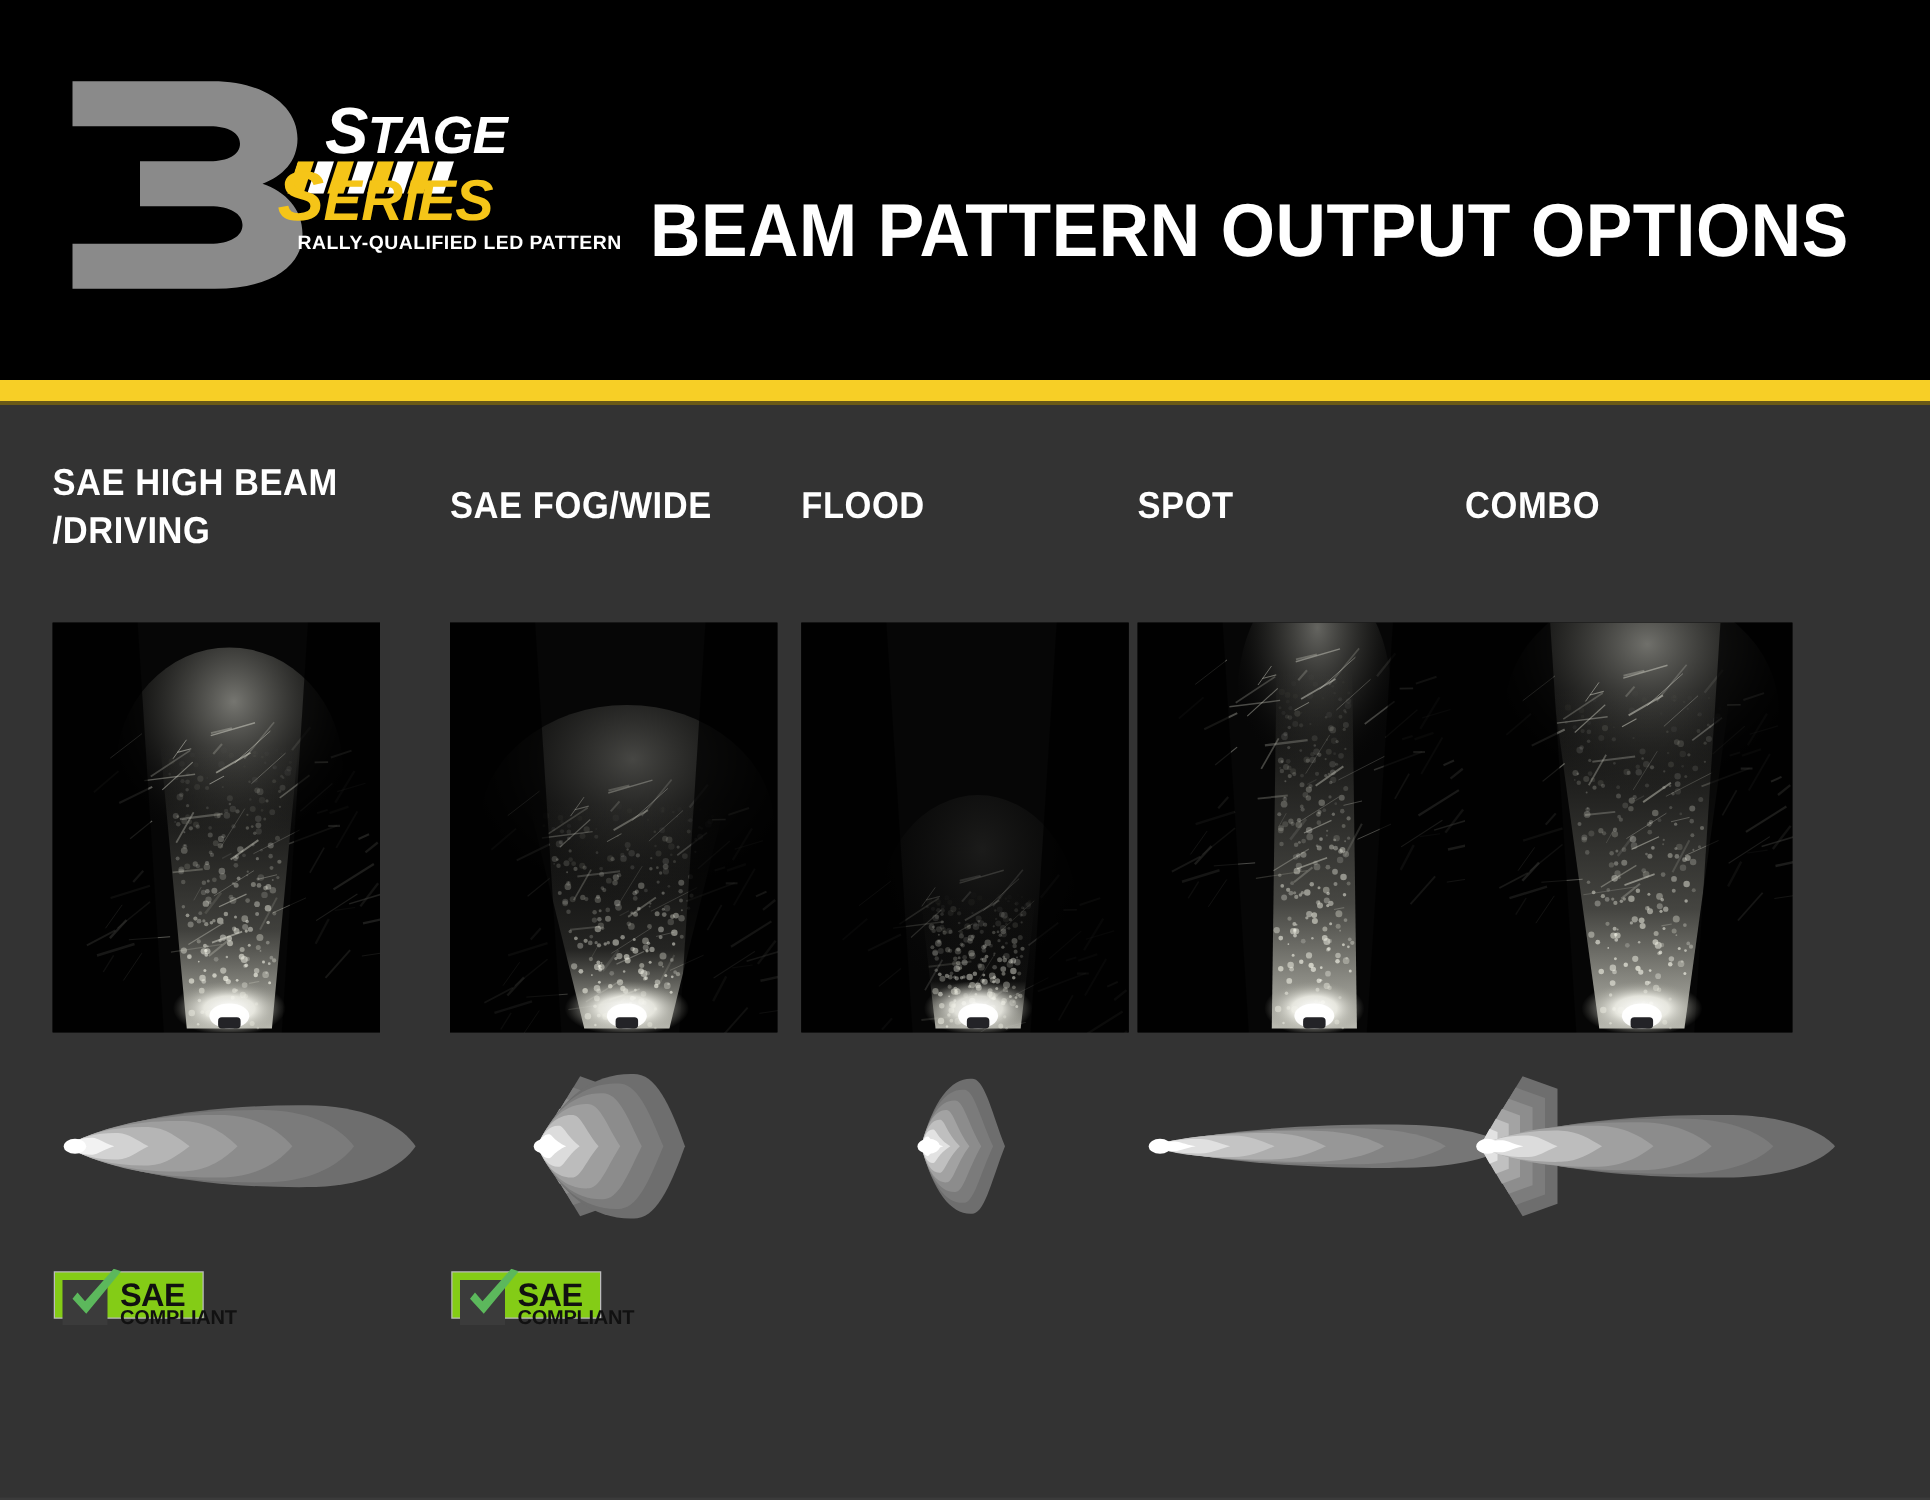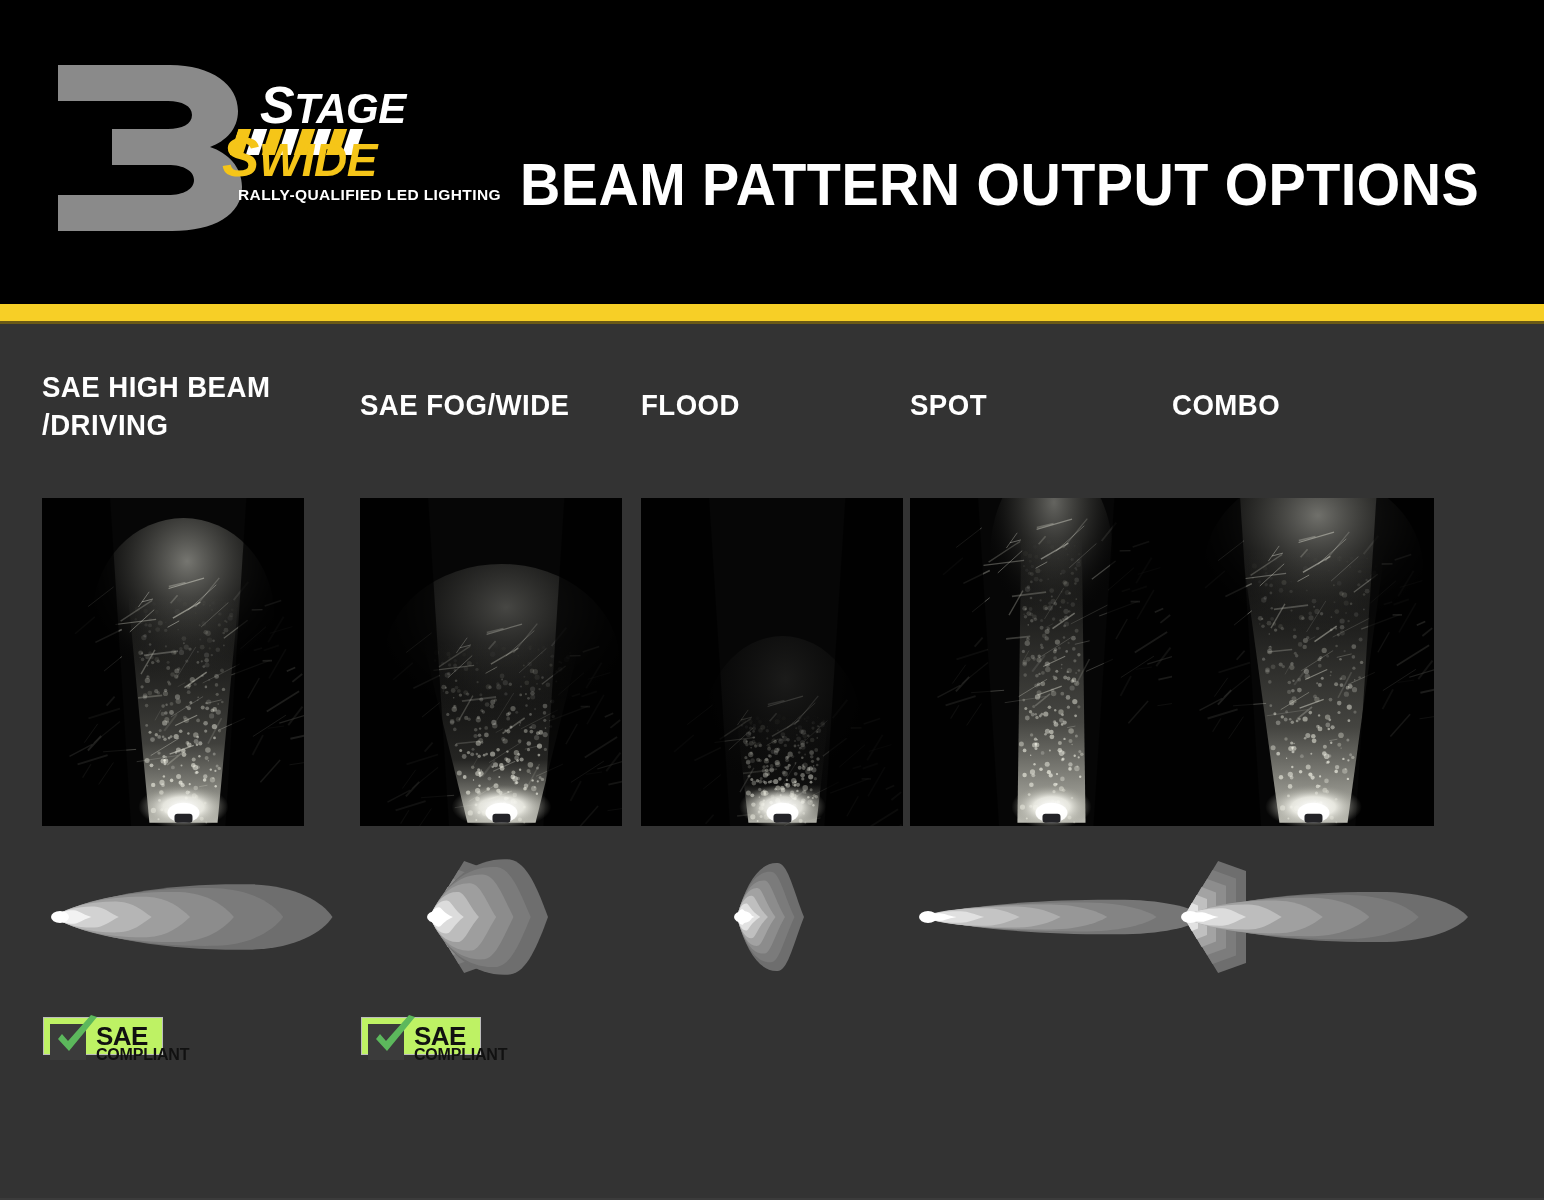--- a/index.html
+++ b/index.html
@@ -48,21 +48,21 @@
              font-size:30px;font-weight:700;letter-spacing:0.5px;line-height:38px;
              transform:scaleX(0.92);transform-origin:left center;}
 
   .photo{position:absolute;top:174px;left:0;width:262px;height:328px;background:#050505;
          overflow:hidden;}
   .photo-inner{position:absolute;inset:0;}
 
   .beam{position:absolute;top:528px;left:0;width:300px;height:130px;}
   .beam svg{display:block;}
 
-  .badge{position:absolute;top:694px;left:2px;width:118px;height:36px;background:#bef264;
+  .badge{position:absolute;top:694px;left:2px;width:118px;height:36px;background:#84cc16;
          box-shadow:0 0 0 1px #bdbdbd;}
   .badge-box{position:absolute;left:6px;top:6px;width:36px;height:36px;background:#3b3b3b;}
   .badge-check{position:absolute;left:10px;top:-3px;width:48px;height:46px;}
   .badge-sae{position:absolute;left:52px;top:5px;color:#111;font-size:26px;font-weight:700;
              letter-spacing:-0.5px;line-height:26px;}
   .badge-comp{position:absolute;left:52px;top:31px;color:#111;font-size:16px;font-weight:700;
               letter-spacing:-0.2px;line-height:12px;}
 </style>
 </head>
 <body>
@@ -87,22 +87,22 @@
           <i style="left:0;background:#f5c518"></i>
           <i style="left:16px;background:#ffffff"></i>
           <i style="left:32px;background:#f5c518"></i>
           <i style="left:48px;background:#ffffff"></i>
           <i style="left:64px;background:#f5c518"></i>
           <i style="left:80px;background:#ffffff"></i>
           <i style="left:96px;background:#f5c518"></i>
           <i style="left:112px;background:#ffffff"></i>
         </div>
         <div class="l-stage"><span class="big">S</span><span class="sm">TAGE</span></div>
-        <div class="l-series"><span class="big">S</span><span class="sm">WIDE</span></div>
-        <div class="tagline">RALLY-QUALIFIED LED LIGHTING</div>
+        <div class="l-series"><span class="big">S</span><span class="sm">ERIES</span></div>
+        <div class="tagline">RALLY-QUALIFIED LED PATTERN</div>
       </div>
     </div>
 
     <div class="title">BEAM PATTERN OUTPUT OPTIONS</div>
   </div>
 
   <div class="ybar"></div>
   <div class="ybar-sh"></div>
 
   <div class="body">

